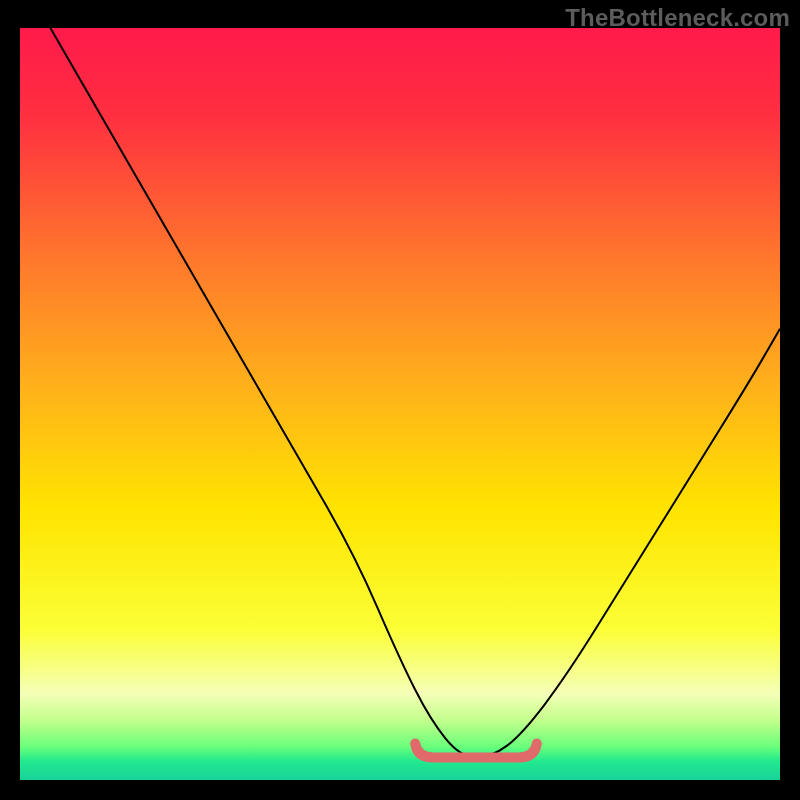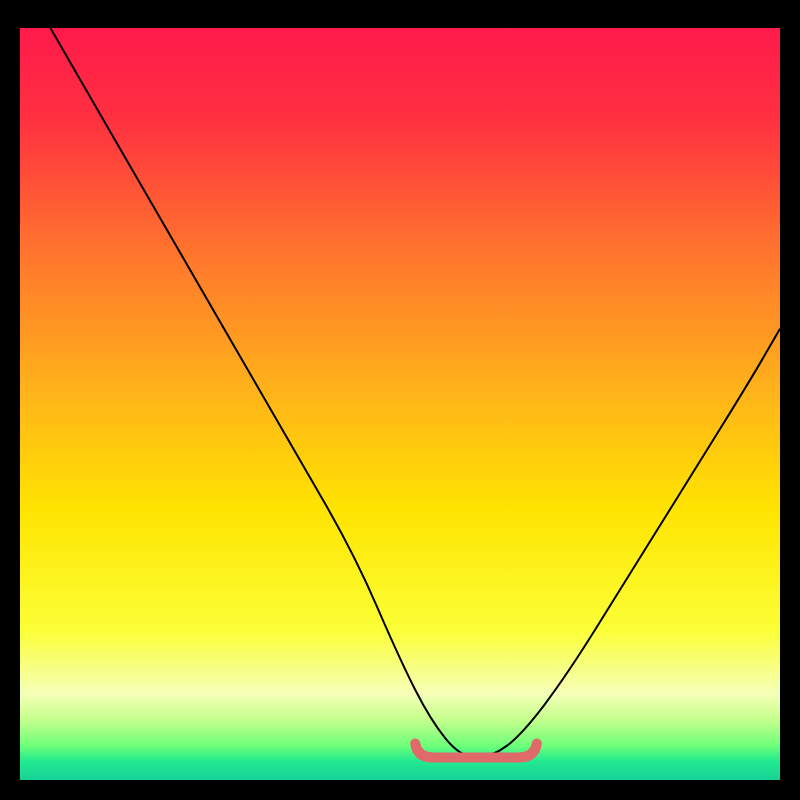--- a/index.html
+++ b/index.html
@@ -46,20 +46,21 @@
     width: 100%;
     height: 100%;
     overflow: visible;
   }
 </style>
 </head>
 <body>
 
 <div class="frame">
 
+  <div class="watermark">TheBottleneck.com</div>
 
   <div class="plot-area">
     <div class="gradient" style="background: linear-gradient(rgb(255, 26, 75) 0%, rgb(255, 48, 64) 12%, rgb(255, 117, 45) 30%, rgb(255, 178, 26) 48%, rgb(255, 228, 0) 64%, rgb(251, 255, 54) 80%, rgb(245, 255, 184) 88.5%, rgb(196, 255, 140) 92%, rgb(108, 255, 122) 95.5%, rgb(34, 233, 143) 97.5%, rgb(23, 211, 154) 100%);"></div>
 
     <svg class="curve" viewBox="0 0 760 752" preserveAspectRatio="none">
       <path id="curve-main" d="M 30.400000000000002 0 Q 30.400000000000002 0 60.800000000000004 52.639999999999986 Q 91.2 105.27999999999997 121.6 157.92000000000002 Q 152 210.56000000000006 182.4 263.20000000000005 Q 212.8 315.84000000000003 243.2 368.48 Q 273.59999999999997 421.12 304 473.76 Q 334.4 526.4 357.2 579.04 Q 380 631.68 395.20000000000005 661.76 Q 410.40000000000003 691.84 425.6 710.6400000000001 Q 440.79999999999995 729.44 456 729.44 Q 471.2 729.44 486.4 718.1600000000001 Q 501.6 706.88 524.4 676.8 Q 547.1999999999999 646.72 577.5999999999999 597.84 Q 608 548.96 638.4 500.08000000000004 Q 668.8 451.2 699.2 402.32 Q 729.6 353.44 744.8 327.12 T 760 300.8" fill="none" stroke="#000000" stroke-width="2"></path>
       <path id="curve-bottom" d="M 395.2 715.44 Q 397.2 729.44 413.2 729.44 L 498.80000000000007 729.44 Q 514.8000000000001 729.44 516.8000000000001 715.44" fill="none" stroke="#e06a6a" stroke-width="10" stroke-linecap="round"></path>
     </svg>
   </div>
 

